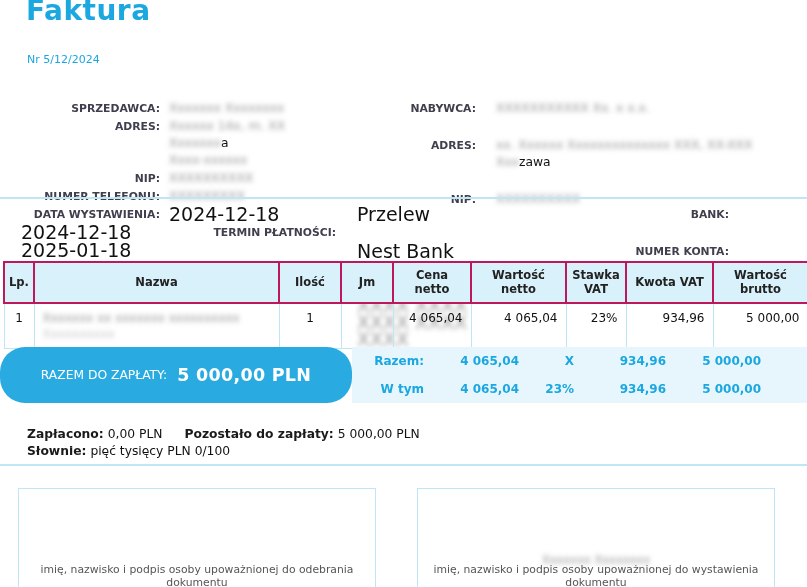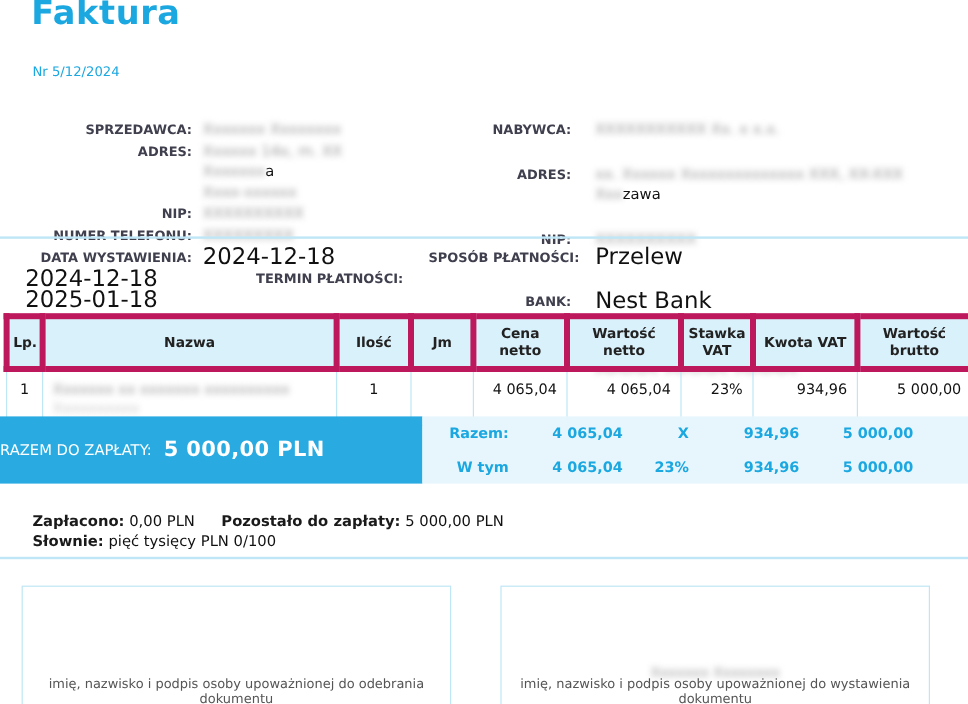--- a/index.html
+++ b/index.html
@@ -23,29 +23,29 @@
   .sep1{top:197px;}
   .sep2{top:464px;}
 
   .details{position:absolute;left:0;top:206px;width:729px;display:flex;}
   .details .val{font-size:19px;}
 
   .redacted{color:#979797;filter:blur(2.5px);user-select:none;}
   .redacted-light{color:#c9c9c9;filter:blur(2.5px);user-select:none;}
 
   table.items{position:absolute;left:3px;top:261px;width:804px;border-collapse:collapse;table-layout:fixed;}
-  table.items th{background:#d9f1fb;border:5px solid #be185d;font-size:11.5px;font-weight:bold;color:#222;
+  table.items th{background:#d9f1fb;border:2px solid #be185d;font-size:11.5px;font-weight:bold;color:#222;
     text-align:center;vertical-align:middle;padding:4px 3px;height:31px;line-height:1.15;}
   table.items td{border:1px solid #bfe6f6;font-size:12px;color:#111;padding:7px 8px 6px 8px;vertical-align:top;height:29px;line-height:1.3;}
   td.c{text-align:center;}
   td.r{text-align:right;}
   td.pct{text-align:right;padding-right:13px;}
 
   .totals{position:absolute;left:0;top:347px;width:807px;height:56px;display:flex;}
-  .grand{width:390px;background:#29abe2;color:#fff;display:flex;align-items:center;justify-content:flex-start;gap:10px;}
+  .grand{width:390px;background:#29abe2;color:#fff;display:flex;align-items:center;justify-content:center;gap:10px;border-radius:25px;}
   .grand .g-lbl{font-size:12.3px;}
   .grand .g-amt{font-size:17.5px;font-weight:bold;letter-spacing:0.3px;}
   .vatgrid{width:504px;background:#e7f6fd;display:grid;grid-template-columns:80px 95px 60px 87px 95px;grid-template-rows:1fr 1fr;align-items:center;}
   .vatgrid div{font-size:12px;font-weight:bold;color:#1ba7e0;text-align:right;padding-right:8px;box-sizing:border-box;}
   .vatgrid .rate{padding-right:13px;}
 
   .summary{position:absolute;left:27px;top:426px;font-size:12.3px;line-height:17px;color:#111;}
   .summary b{color:#1a1a1a;}
   .gap{display:inline-block;width:22px;}
 
@@ -100,21 +100,20 @@
       <div class="kv kv-left">
         <div class="lbl">DATA WYSTAWIENIA:</div>
         <div class="val">2024-12-18</div>
         <div class="val">2024-12-18</div>
         <div class="lbl">TERMIN PŁATNOŚCI:</div>
         <div class="val">2025-01-18</div>
       </div>
     </div>
     <div class="party-right">
       <div class="kv kv-right">
-        <div class="lbl">SPOSÓB PŁATNOŚCI:</div>
         <div class="val">Przelew</div>
         <div class="lbl">BANK:</div>
         <div class="val">Nest Bank</div>
         <div class="lbl">NUMER KONTA:</div>
         <div class="val">
           <span>77</span>
           <span class="redacted">XXXX XXXX XXXX XXXX XXXX XXXX</span>
         </div>
       </div>
     </div>

